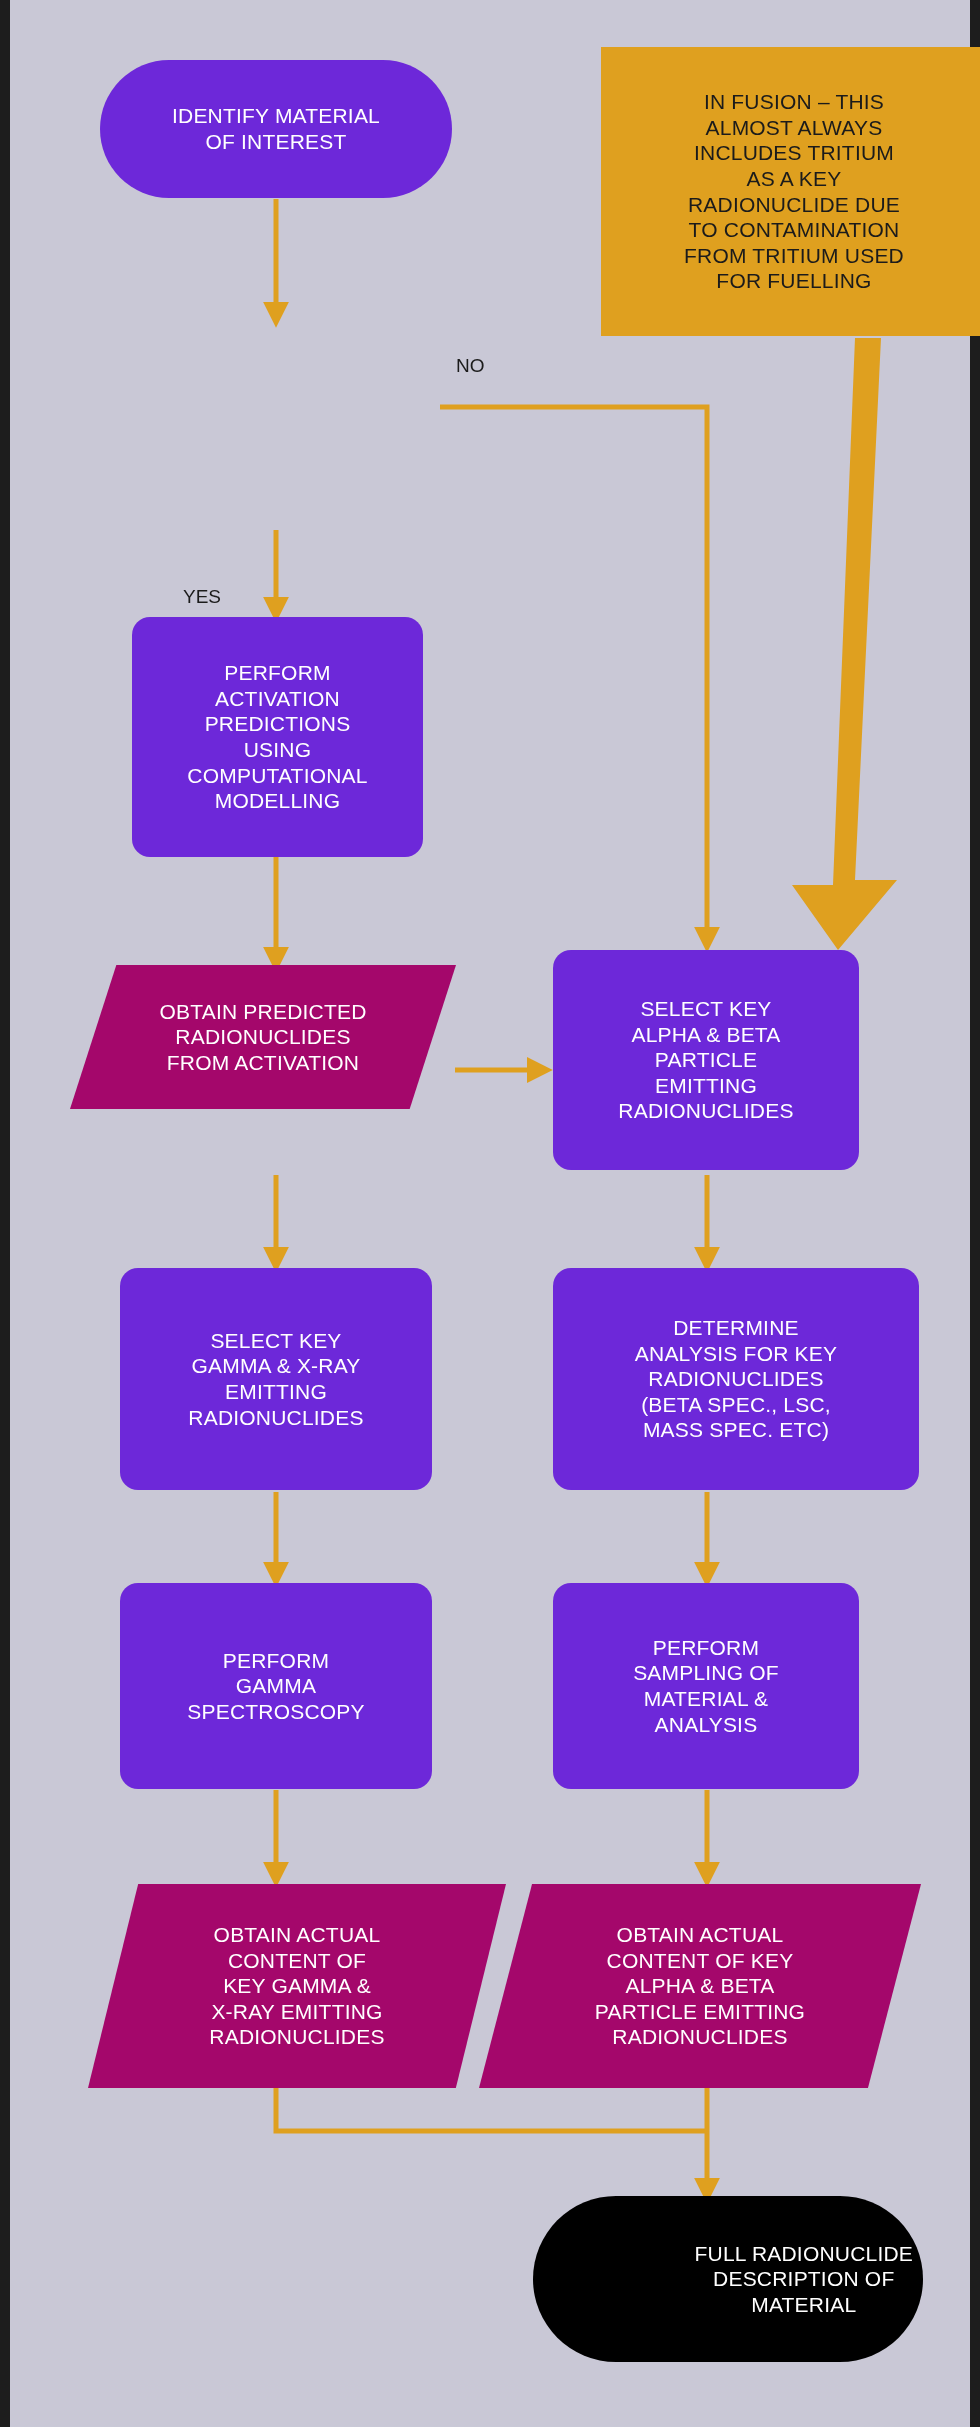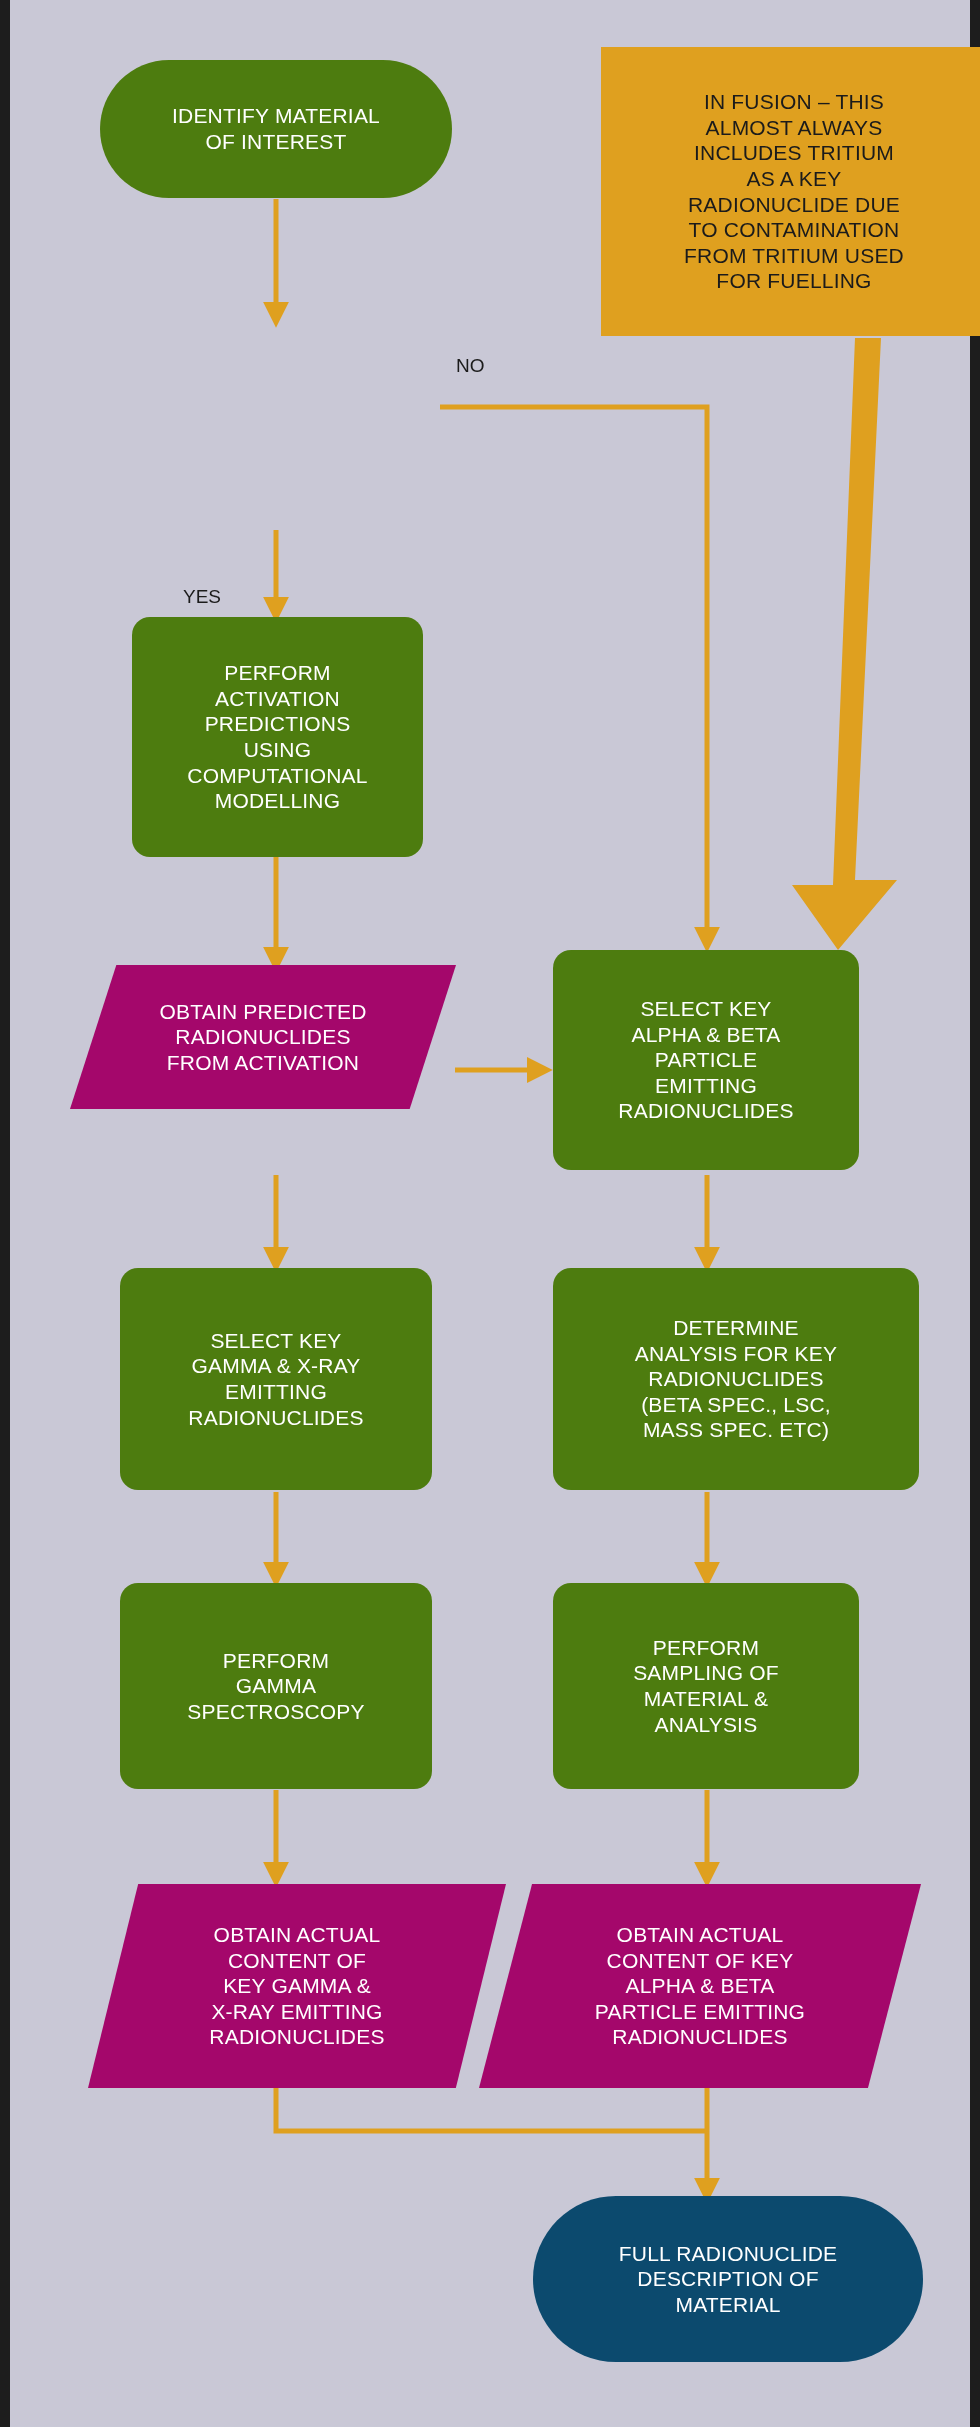--- a/index.html
+++ b/index.html
@@ -39,23 +39,23 @@
     align-items: center;
     justify-content: center;
     text-align: center;
     color: #ffffff;
     line-height: 1.22;
     letter-spacing: 0.2px;
     white-space: pre-line;
     padding: 6px 10px;
   }
 
-  .navy   { background: #4d7c0f; text-align: center; }
+  .navy   { background: #6d28d9; text-align: center; }
   .magenta{ background: #a4076b; }
-  .green  { background: #0c4a6e; }
+  .green  { background: #000000; justify-content: flex-end; }
   .amber  { background: #dfa01f; color: #1b1b1b; }
 
   .rounded  { border-radius: 18px; }
   .stadium  { border-radius: 999px; }
   .diamond-wrap {
     position: absolute;
   }
   .diamond-shape {
     position: absolute;
     left: 0; top: 0;

